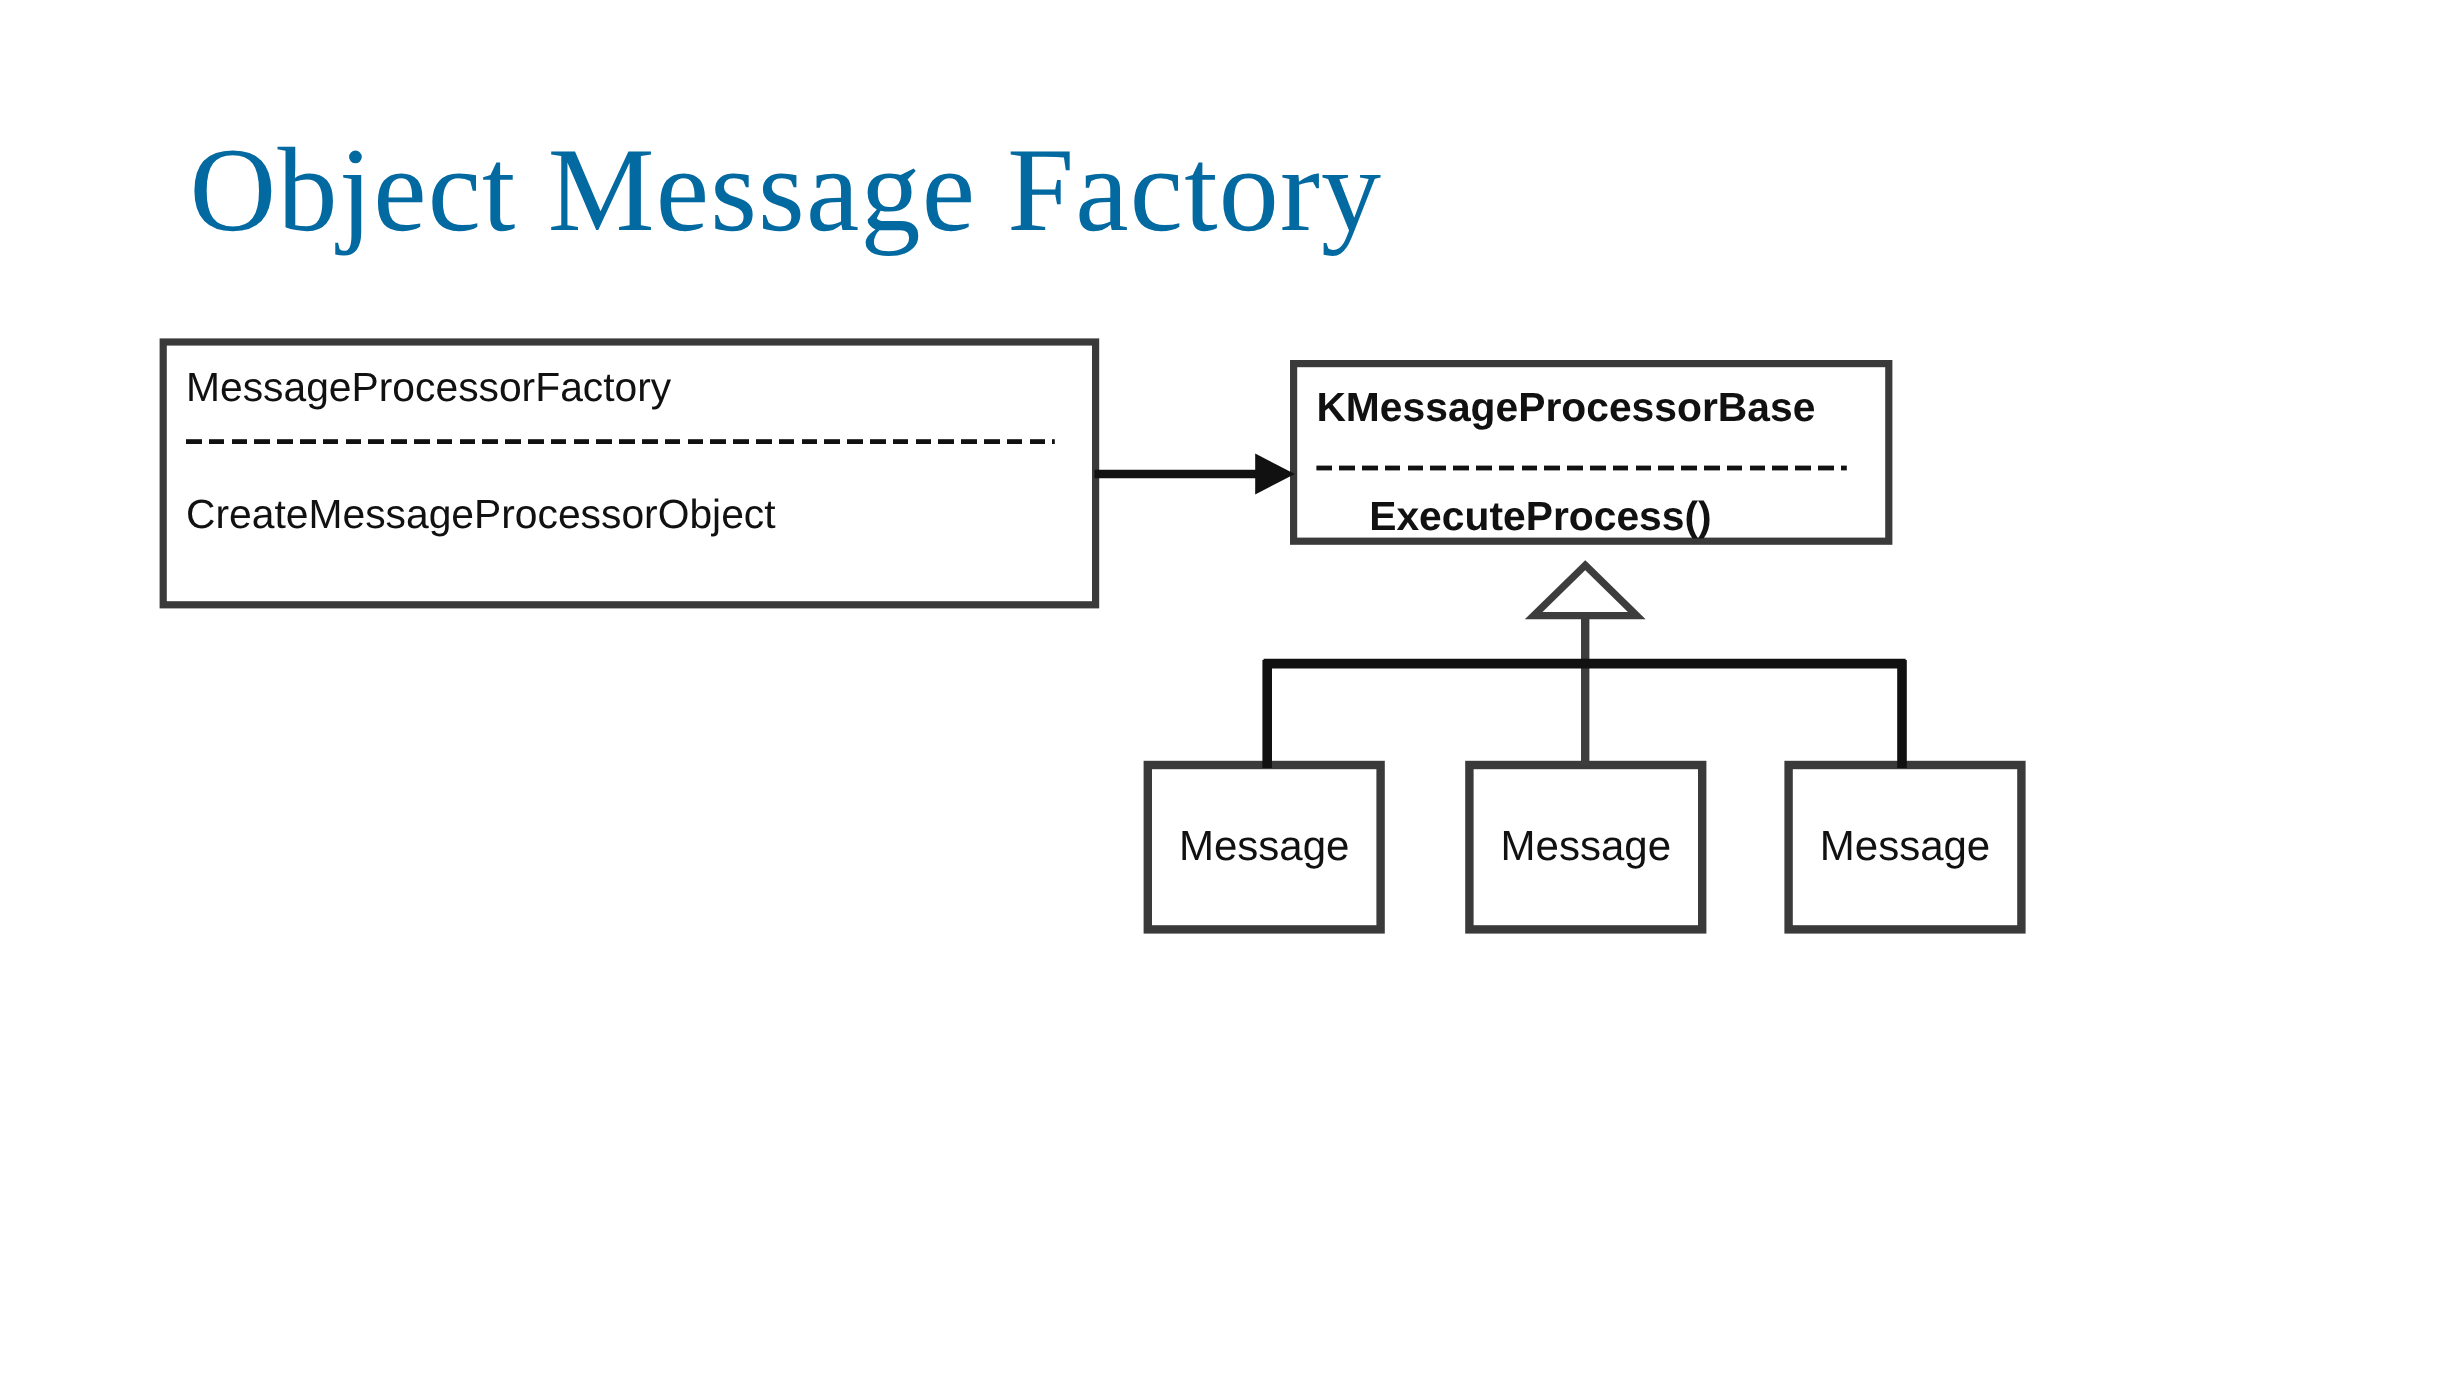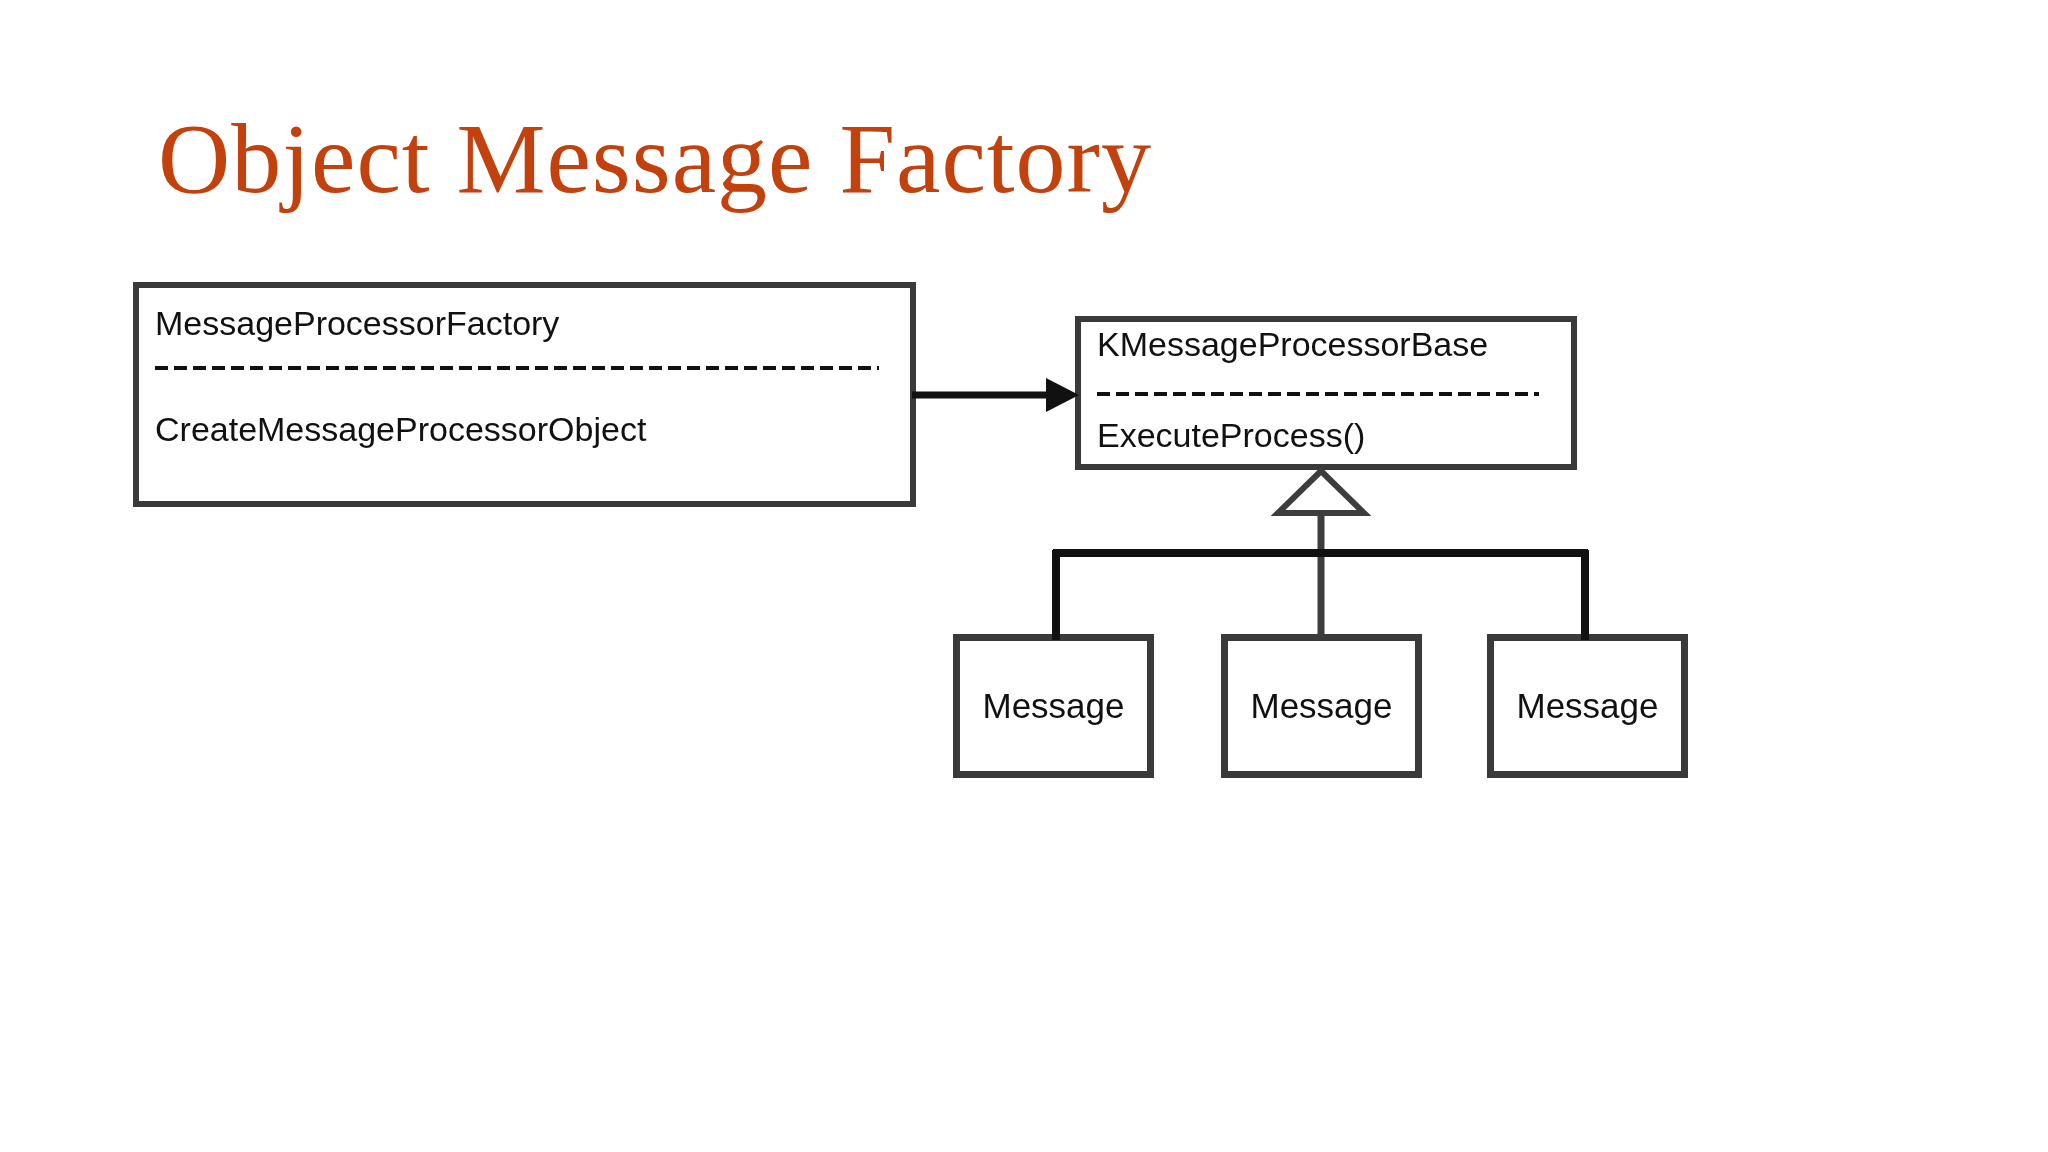--- a/index.html
+++ b/index.html
@@ -17,21 +17,21 @@
   .slide-title {
     position: absolute;
     left: 158px;
     top: 106px;
     margin: 0;
     font-family: "Liberation Serif", serif;
     font-weight: normal;
     font-size: 100px;
     line-height: 1.05;
     letter-spacing: 1px;
-    color: #c2410c;
+    color: #0369a1;
     white-space: nowrap;
   }
 
   .uml-box {
     position: absolute;
     box-sizing: border-box;
     border: 6px solid var(--box-border, #3a3a3a);
     background: #ffffff;
     font-size: 34px;
     white-space: nowrap;
@@ -41,26 +41,27 @@
     left: 133px; top: 282px;
     width: 783px; height: 225px;
     padding: 12px 16px 16px 16px;
   }
   .factory-box .uml-name   { line-height: 46px; }
   .factory-box .uml-member { line-height: 46px; }
   .factory-box .dash-sep   { margin-top: 20px; width: 724px; }
   .factory-box .dash-sep + .uml-member { margin-top: 36px; }
 
   .base-box {
-    left: 1075px; top: 316px;
+    left: 1075px; top: 300px;
     width: 502px; height: 154px;
-    padding: 0 14px 0 16px;
+    padding: 12px 14px 0 16px;
+    font-weight: bold;
   }
   .base-box .uml-name   { line-height: 44px; }
-  .base-box .uml-member { margin-top: 17px; line-height: 44px; }
+  .base-box .uml-member { margin-top: 17px; line-height: 44px; margin-left: 44px; }
   .base-box .dash-sep   { margin-top: 26px; width: 442px; }
 
   .dash-sep {
     height: 4px;
     background-image: repeating-linear-gradient(
       to right,
       var(--text, #111111) 0,
       var(--text, #111111) 13px,
       transparent 13px,
       transparent 19px

